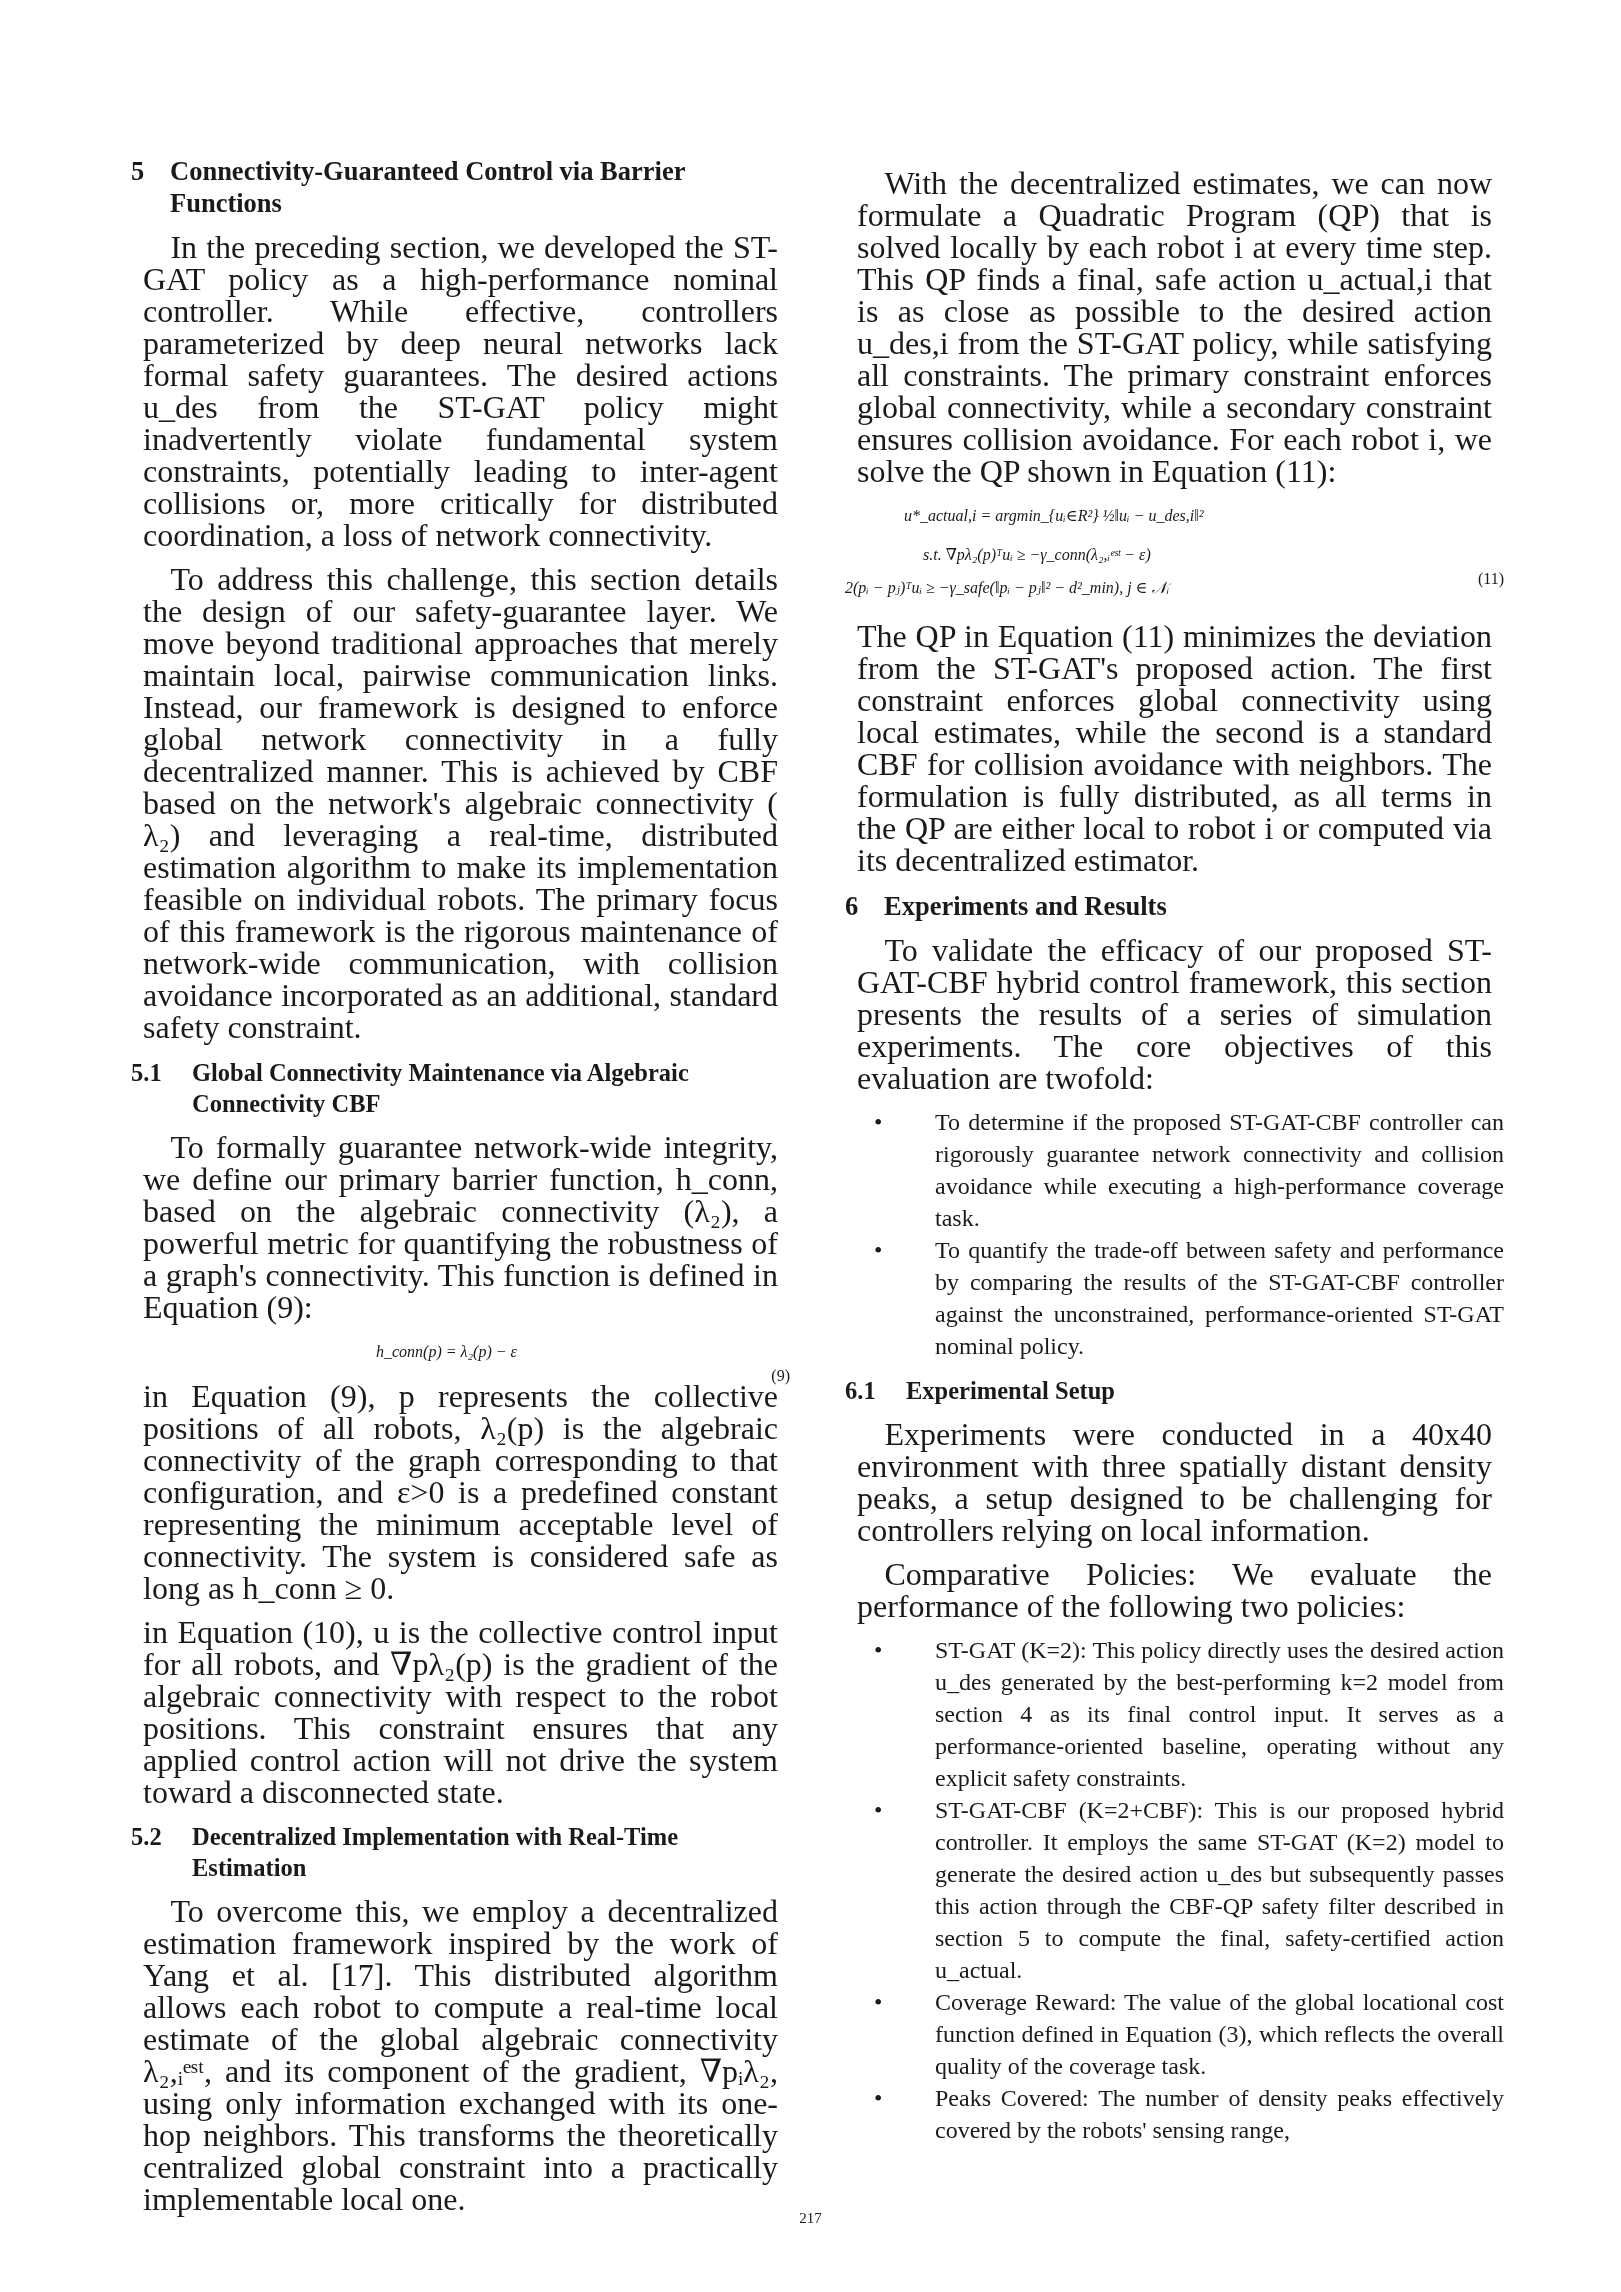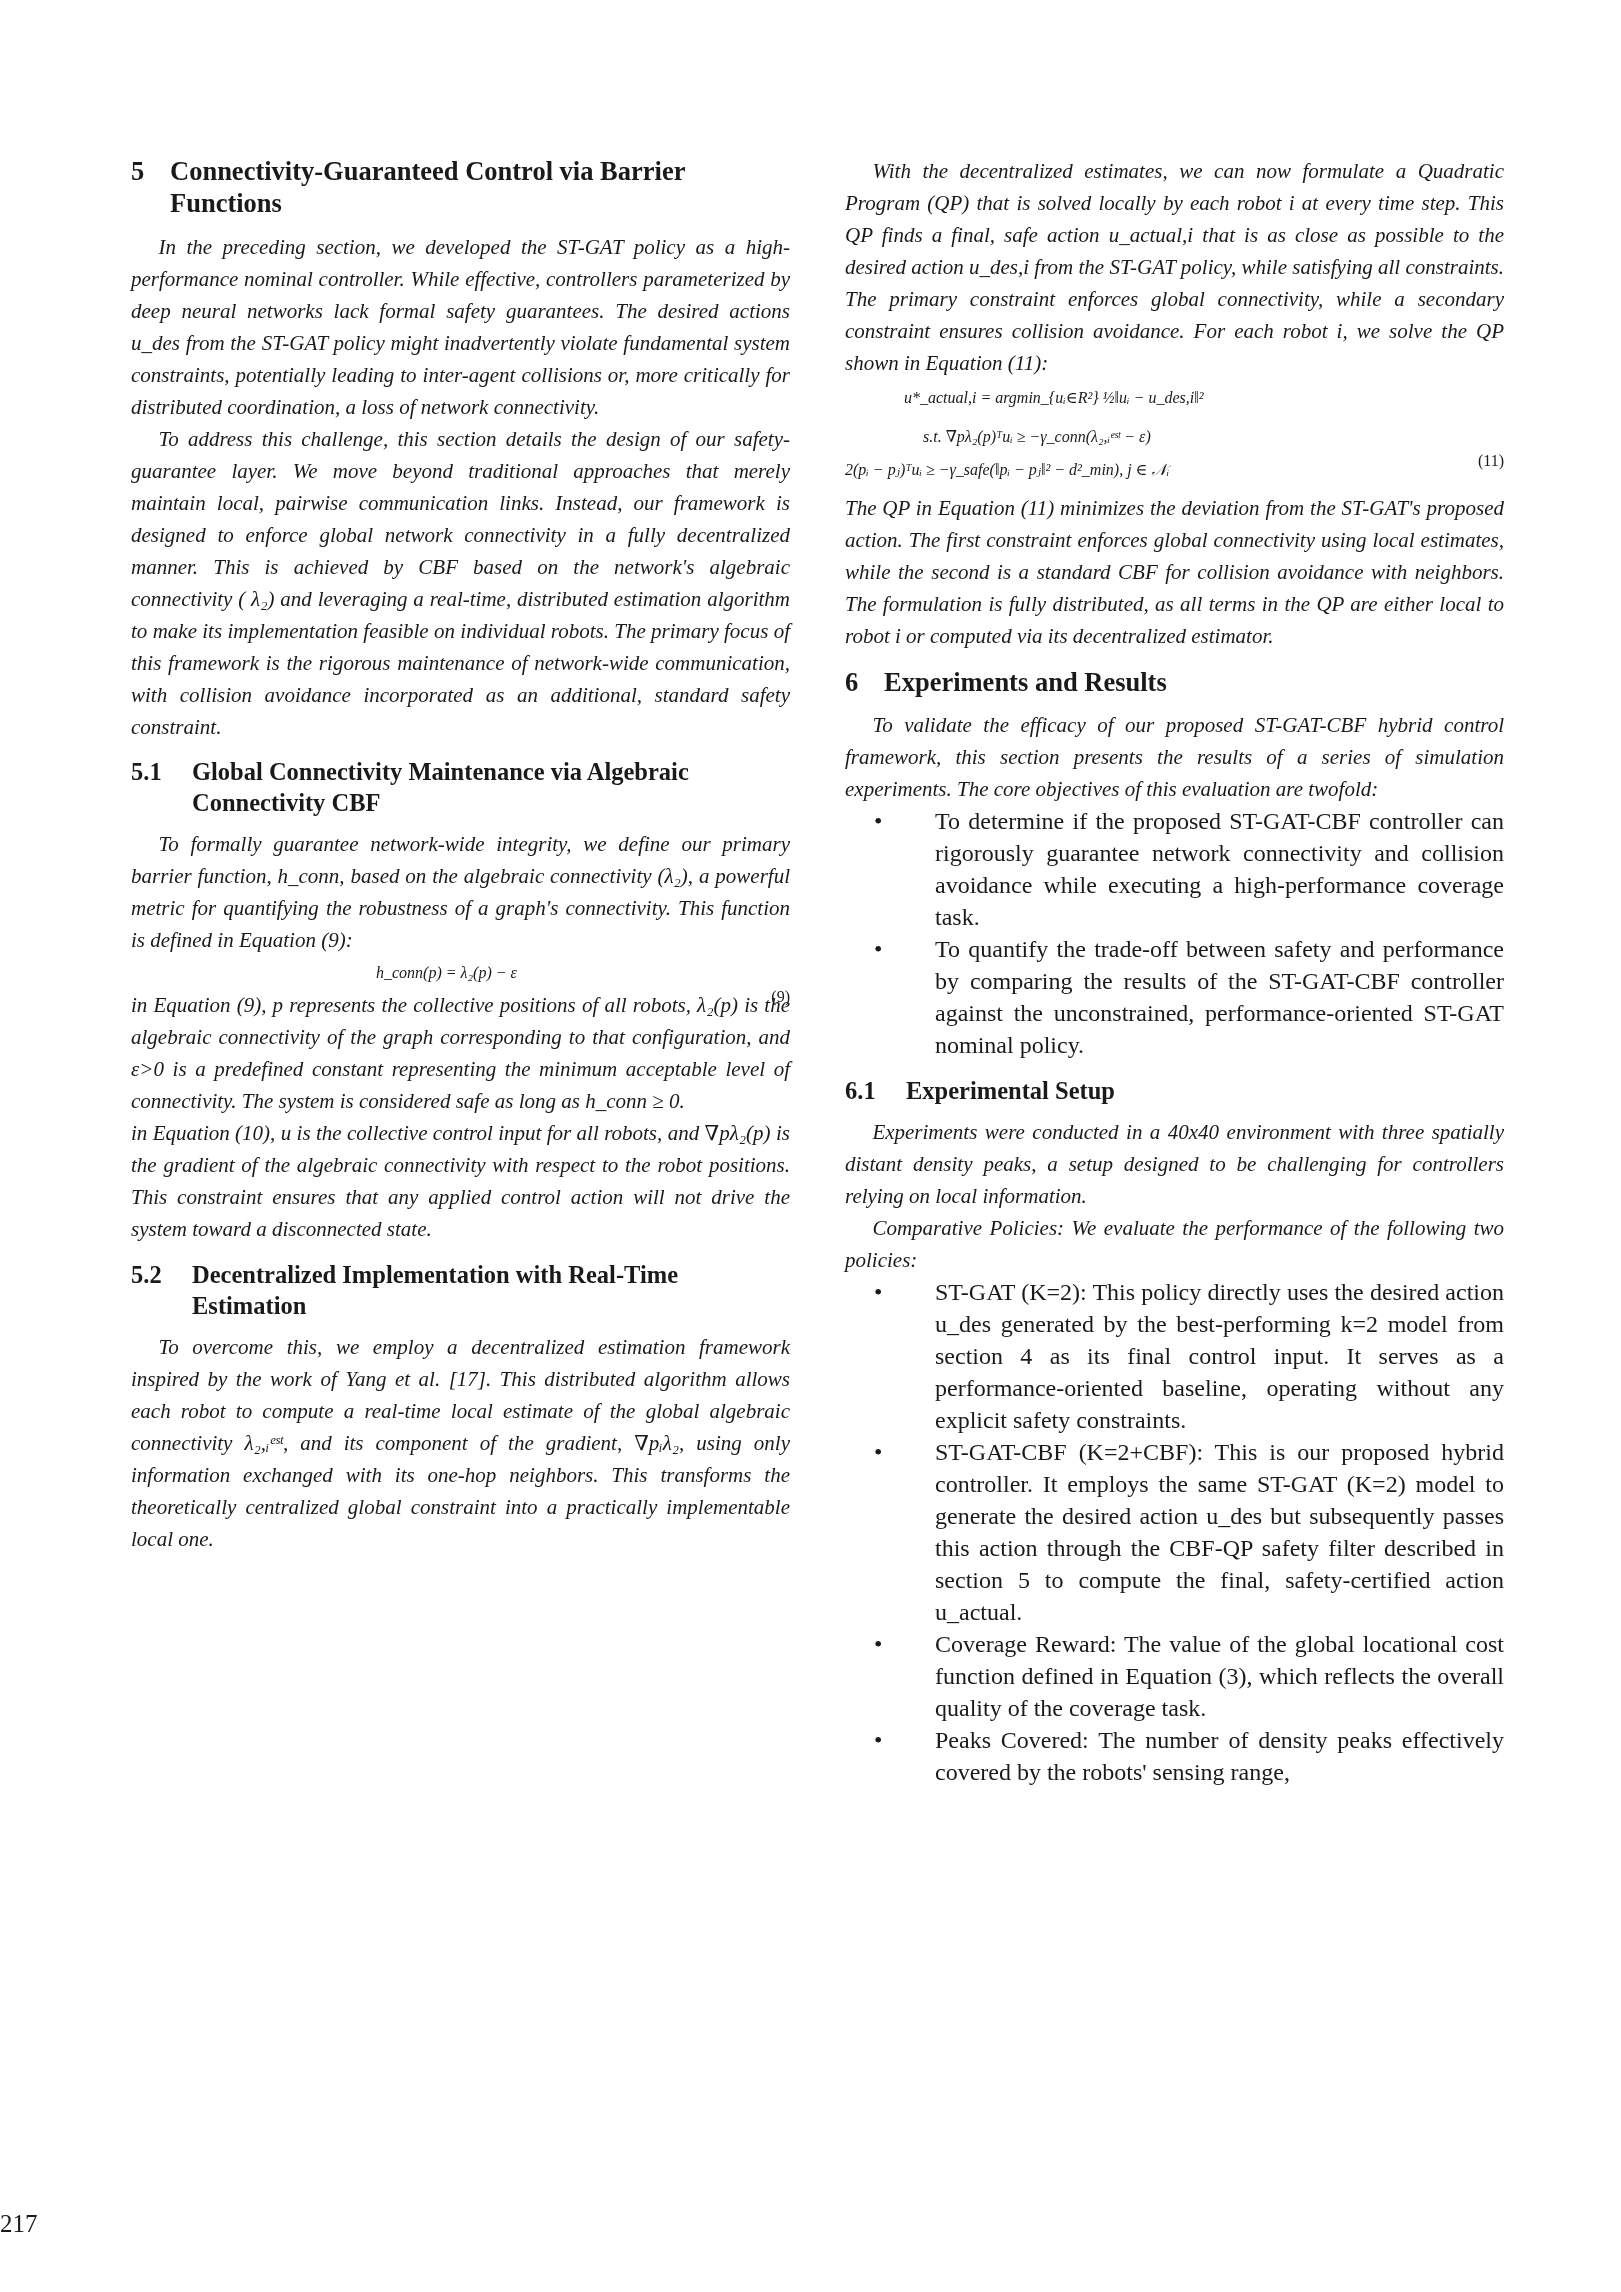--- a/index.html
+++ b/index.html
@@ -8,31 +8,31 @@
     font-family: "Liberation Serif", "DejaVu Serif", serif;
     color: #1a1a1a;
   }
   .col { position: absolute; top: 155px; width: 659px; }
   #col-left { left: 131px; }
   #col-right { left: 845px; }
   .h1 { font-weight: bold; font-size: 26.5px; line-height: 32px; margin: 0 0 11.8px 0; display: flex; }
   .h2 { font-weight: bold; font-size: 24.5px; line-height: 31px; margin: 13.7px 0 9.8px 0; display: flex; }
   .num1 { width: 39px; flex: none; }
   .num2 { width: 61px; flex: none; }
-  .p { font-size: 21px; line-height: 32px; text-align: justify; margin: 0; font-style: italic; }
+  .p { font-size: 32px; line-height: 32px; text-align: justify; margin: 12px; }
   .indent { text-indent: 27.4px; }
   .eq { font-size: 16px; line-height: 33px; font-style: italic; position: relative; height: 33px; }
   .eq .body { position: absolute; }
   .eq .tag { position: absolute; right: 0; font-style: normal; margin-top: 24px; }
   .eq-block { position: relative; margin: 2px 0; }
   .ul { list-style: none; margin: 0; padding: 0; }
   .li { display: flex; font-size: 24px; line-height: 32px; }
   .bullet { width: 90px; flex: none; padding-left: 29px; box-sizing: border-box; }
   .li-text { flex: 1; text-align: justify; }
-  #page-number { position: absolute; top: 2210px; left: 0; width: 1621px; text-align: left; font-size: 25px; }
+  #page-number { position: absolute; top: 2210px; left: 0; width: 1621px; text-align: center; font-size: 15px; }
 </style>
 </head>
 <body>
 
 <div id="col-left" class="col">
   <div class="h1">
     <span class="num1">5</span>
     <span>Connectivity-Guaranteed Control via Barrier Functions</span>
   </div>
   <p class="p indent">In the preceding section, we developed the ST-GAT policy as a high-performance nominal controller. While effective, controllers parameterized by deep neural networks lack formal safety guarantees. The desired actions u_des from the ST-GAT policy might inadvertently violate fundamental system constraints, potentially leading to inter-agent collisions or, more critically for distributed coordination, a loss of network connectivity.</p>

